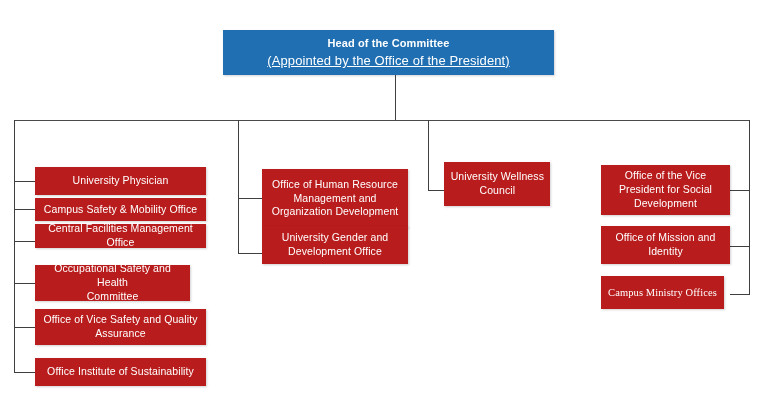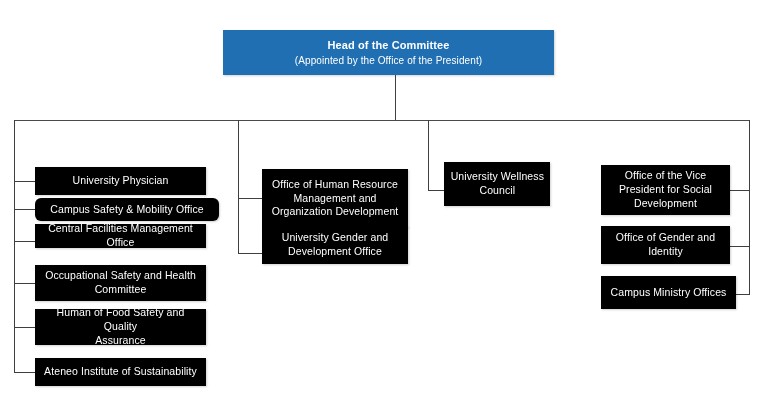--- a/index.html
+++ b/index.html
@@ -13,21 +13,21 @@
   }
   #chart-root {
     position: relative;
     width: 764px;
     height: 411px;
     background: #ffffff;
     overflow: hidden;
   }
   .node {
     position: absolute;
-    background: #000000;
+    background: #b91c1c;
     color: #ffffff;
     display: flex;
     align-items: center;
     justify-content: center;
     text-align: center;
     box-sizing: border-box;
     padding: 2px 6px;
     font-size: 10.5px;
     line-height: 1.32;
     letter-spacing: 0.1px;
@@ -43,23 +43,24 @@
   }
   .head-title {
     display: block;
     font-weight: bold;
     font-size: 11px;
     line-height: 1.45;
     letter-spacing: 0.1px;
   }
   .head-sub {
     display: block;
-    font-size: 10px;
+    font-size: 13px;
     line-height: 1.45;
     letter-spacing: 0.1px;
+    text-decoration: underline;
   }
   .conn {
     position: absolute;
     background: #3f3f3f;
   }
   .conn.h { height: 1px; }
   .conn.v { width: 1px; }
   .conn.thick-h { height: 1.2px; background: #4a4a4a; }
 </style>
 </head>
@@ -86,37 +87,37 @@
   <div class="conn h" style="left:14px; top:181px; width:21px;"></div>
   <div class="conn h" style="left:14px; top:209px; width:21px;"></div>
   <div class="conn h" style="left:14px; top:241px; width:21px;"></div>
   <div class="conn h" style="left:14px; top:283px; width:21px;"></div>
   <div class="conn h" style="left:14px; top:327px; width:21px;"></div>
   <div class="conn h" style="left:14px; top:372px; width:21px;"></div>
 
   <div class="node" style="left:35px; top:167px; width:171px; height:28px;">
     <span class="node-text">University Physician</span>
   </div>
-  <div class="node" style="left:35px; top:198px; width:184px; height:23px;border-radius:6px;">
+  <div class="node" style="left:35px; top:198px; width:171px; height:23px;">
     <span class="node-text">Campus Safety &amp; Mobility Office</span>
   </div>
   <div class="node" style="left:35px; top:224px; width:171px; height:24px;">
     <span class="node-text">Central Facilities Management
 Office</span>
   </div>
-  <div class="node" style="left:35px; top:265px; width:171px; height:36px;">
+  <div class="node" style="left:35px; top:265px; width:155px; height:36px;">
     <span class="node-text">Occupational Safety and Health
 Committee</span>
   </div>
   <div class="node" style="left:35px; top:309px; width:171px; height:36px;">
-    <span class="node-text">Human of Food Safety and Quality
+    <span class="node-text">Office of Vice Safety and Quality
 Assurance</span>
   </div>
   <div class="node" style="left:35px; top:358px; width:171px; height:28px;">
-    <span class="node-text">Ateneo Institute of Sustainability</span>
+    <span class="node-text">Office Institute of Sustainability</span>
   </div>
 
   <div class="conn h" style="left:238px; top:198px; width:24px;"></div>
   <div class="conn h" style="left:238px; top:253px; width:24px;"></div>
 
   <div class="node" style="left:262px; top:169px; width:146px; height:59px;">
     <span class="node-text">Office of Human Resource
 Management  and
 Organization Development</span>
   </div>
@@ -135,20 +136,20 @@
   <div class="conn h" style="left:730px; top:190px; width:20px;"></div>
   <div class="conn h" style="left:730px; top:246px; width:20px;"></div>
   <div class="conn h" style="left:730px; top:294px; width:20px;"></div>
 
   <div class="node" style="left:601px; top:165px; width:129px; height:50px;">
     <span class="node-text">Office of the Vice
 President for Social
 Development</span>
   </div>
   <div class="node" style="left:601px; top:226px; width:129px; height:38px;">
-    <span class="node-text">Office of Gender and
+    <span class="node-text">Office of Mission and
 Identity</span>
   </div>
-  <div class="node" style="left:601px; top:276px; width:135px; height:33px;">
+  <div class="node" style="left:601px; top:276px; width:123px; height:33px;font-family:Liberation Serif, serif;">
     <span class="node-text">Campus Ministry Offices</span>
   </div>
 
 </div>
 
 </body></html>

